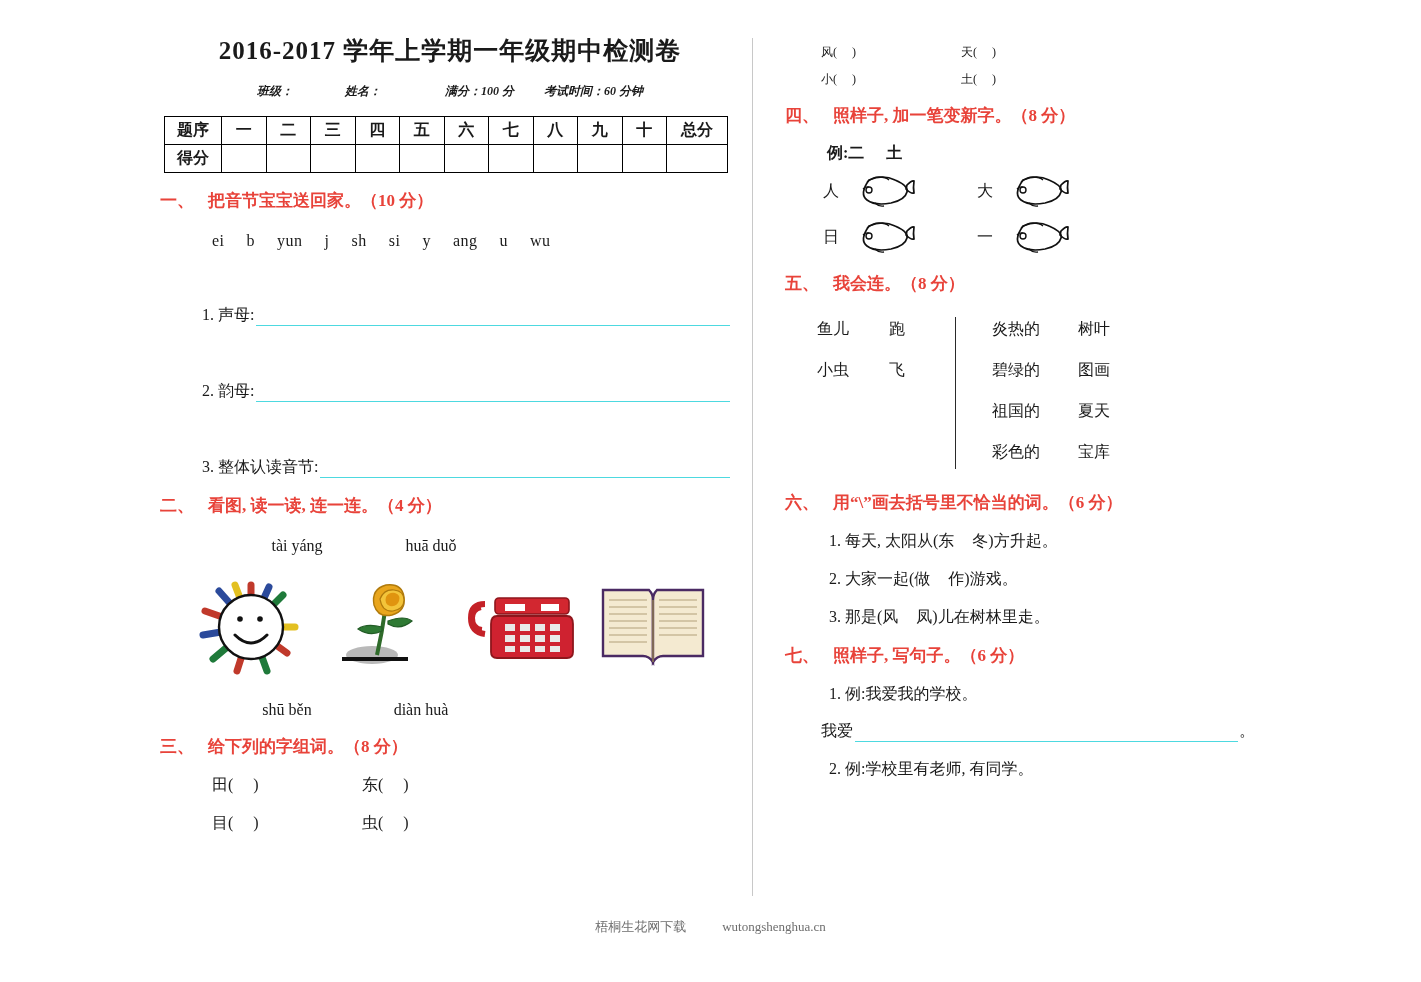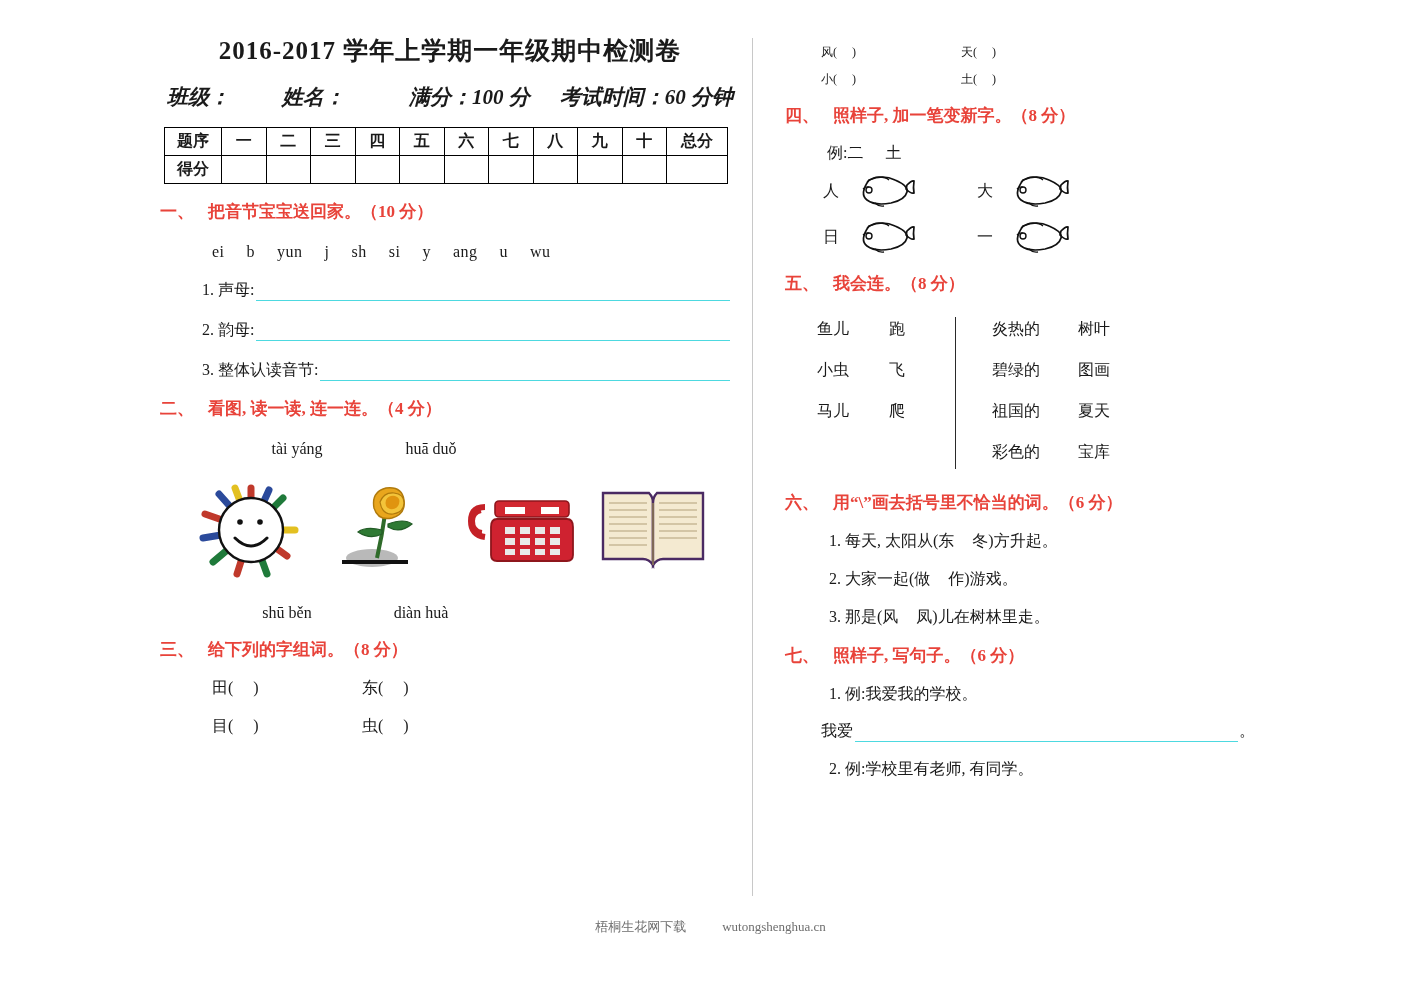--- a/index.html
+++ b/index.html
@@ -49,21 +49,21 @@
     font-weight: bold;
     text-align: center;
     letter-spacing: 1px;
     margin: 0 0 16px 0;
     font-family: "Liberation Serif", "DejaVu Serif", serif;
   }
   .meta-line {
     display: flex;
     justify-content: center;
     align-items: flex-start;
-    font-size: 21px;
+    font-size: 12px;
     font-weight: bold;
     font-style: italic;
     margin-bottom: 16px;
     white-space: nowrap;
   }
   .meta-line span { display: inline-block; }
   .meta-gap-a { width: 52px; }
   .meta-gap-b { width: 64px; }
   .meta-gap-c { width: 30px; }
 
@@ -104,21 +104,21 @@
   }
   .pinyin-row span { margin-right: 22px; }
 
   .blank-line-row {
     display: flex;
     align-items: flex-end;
     margin: 19px 0 0 42px;
     font-size: 16px;
     white-space: nowrap;
   }
-  .blank-line-row .lbl { flex: none; }
+  .blank-line-row .lbl { flex: none; margin-top: 36px; }
   .blank-line-row .rule {
     flex: 1;
     border-bottom: 1.6px solid #4dd9e0;
     height: 17px;
     margin-left: 2px;
     margin-right: 10px;
   }
 
   
   .pin-label-row {
@@ -161,20 +161,21 @@
     margin: 10px 0 0 36px;
     font-size: 12px;
     white-space: nowrap;
   }
   .brk-row-right .brk-item { width: 140px; }
 
   
   .example-line {
     margin: 16px 0 0 42px;
     font-size: 16px;
+    font-weight: bold;
   }
   .example-line .exgap { display: inline-block; width: 22px; }
 
   .fish-row {
     display: flex;
     align-items: center;
     margin: 8px 0 0 38px;
     font-size: 16px;
   }
   .fish-row .ch {
@@ -520,24 +521,20 @@
     <div class="match-wrap">
       <div class="match-group left">
         <div class="mline">
           <span class="mcell-a">鱼儿</span>
           <span class="mcell-b">跑</span>
         </div>
         <div class="mline">
           <span class="mcell-a">小虫</span>
           <span class="mcell-b">飞</span>
         </div>
-        <div class="mline">
-          <span class="mcell-a">马儿</span>
-          <span class="mcell-b">爬</span>
-        </div>
       </div>
 
       <div class="match-divider"></div>
 
       <div class="match-group right">
         <div class="mline">
           <span class="mcell-a">炎热的</span>
           <span class="mcell-b">树叶</span>
         </div>
         <div class="mline">

